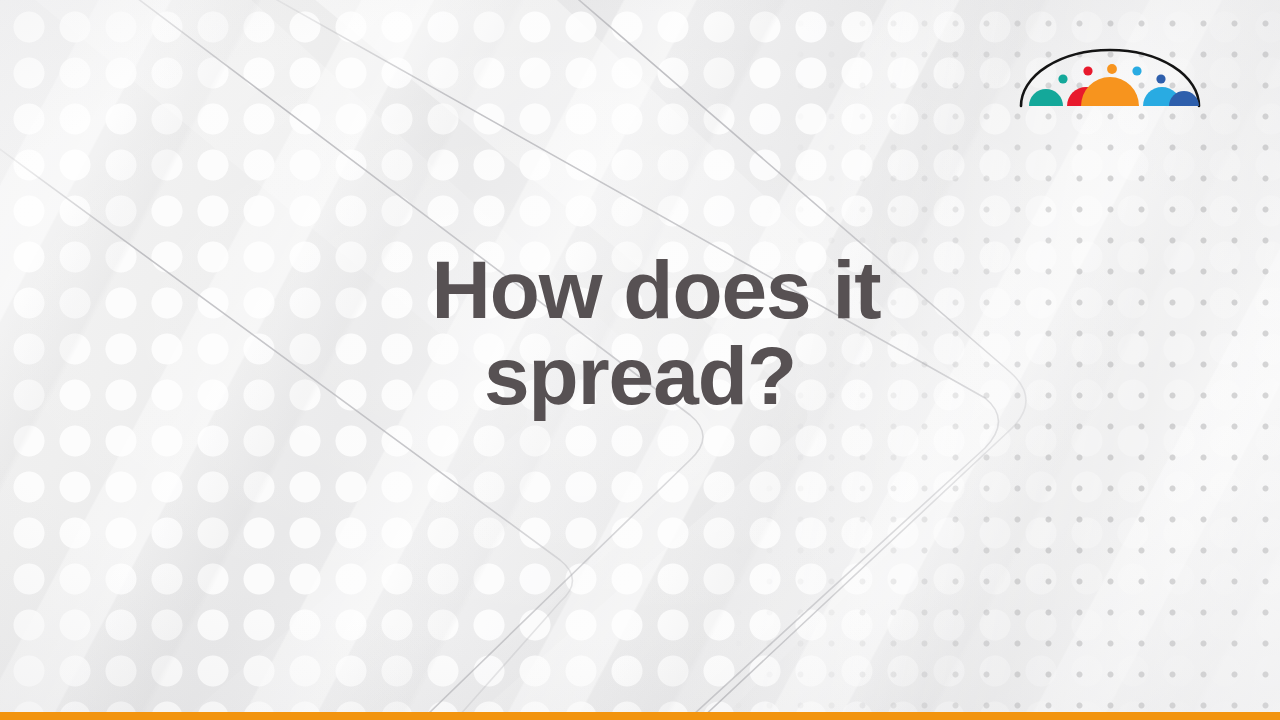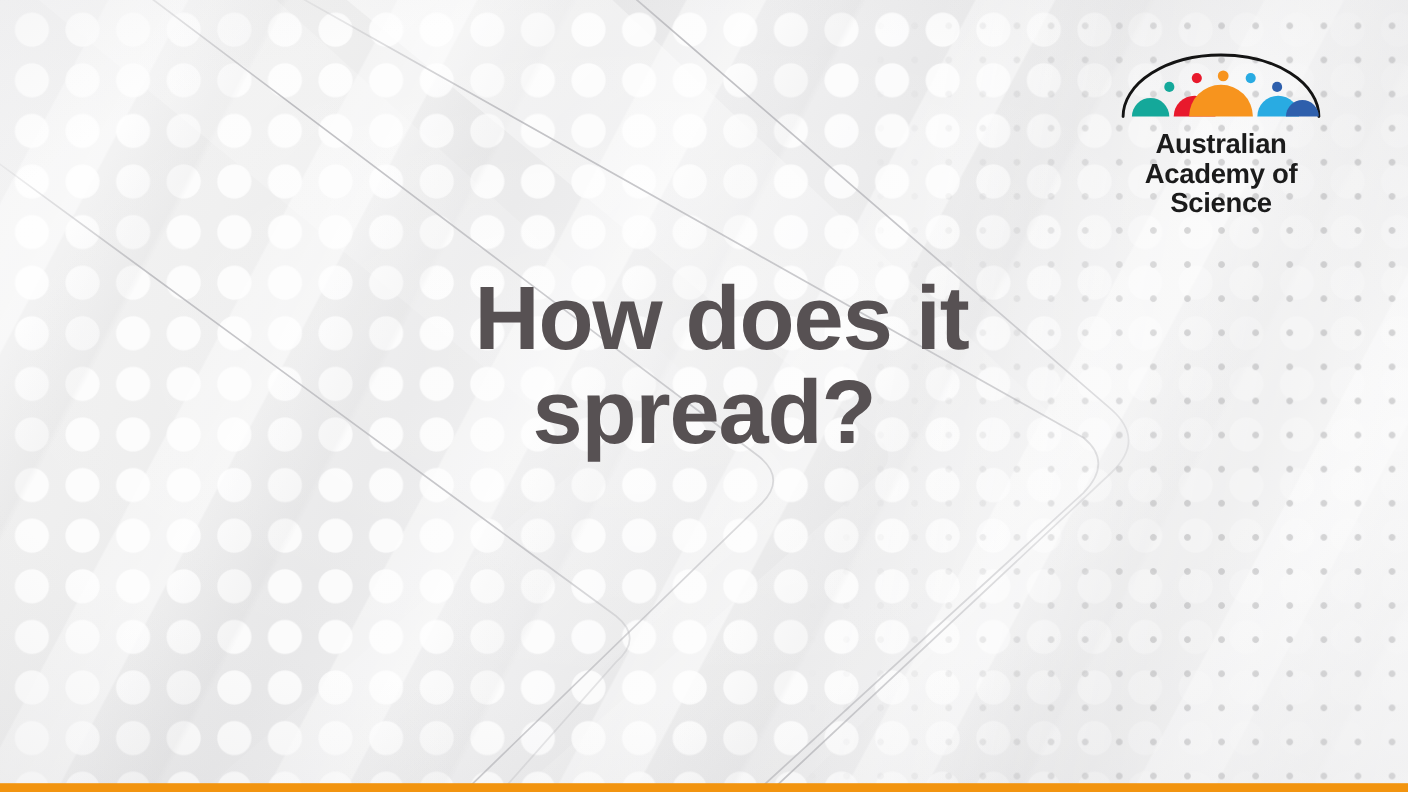--- a/index.html
+++ b/index.html
@@ -251,25 +251,20 @@
 
       <g>
         <circle cx="48" cy="31" r="4.6" fill="#14a89a"></circle>
         <circle cx="73" cy="23" r="4.6" fill="#e8192c"></circle>
         <circle cx="97" cy="21" r="4.9" fill="#f7941e"></circle>
         <circle cx="122" cy="23" r="4.6" fill="#29abe2"></circle>
         <circle cx="146" cy="31" r="4.6" fill="#2e5fac"></circle>
       </g>
     </svg>
 
-    <div id="logo-wordmark" style="color: rgb(27, 27, 27);">
-      <span class="logo-word-line">Australian</span>
-      <span class="logo-word-line">Academy of</span>
-      <span class="logo-word-line">Science</span>
-    </div>
   </div>
 
   <div id="title-block">
     <span class="title-line" id="title-line-2" style="color: rgb(87, 81, 83);">How does it</span>
     <span class="title-line" id="title-line-3" style="color: rgb(87, 81, 83);">spread?</span>
   </div>
 
   <div id="bottom-bar" style="background: rgb(242, 148, 15);"></div>
 
 </div>

